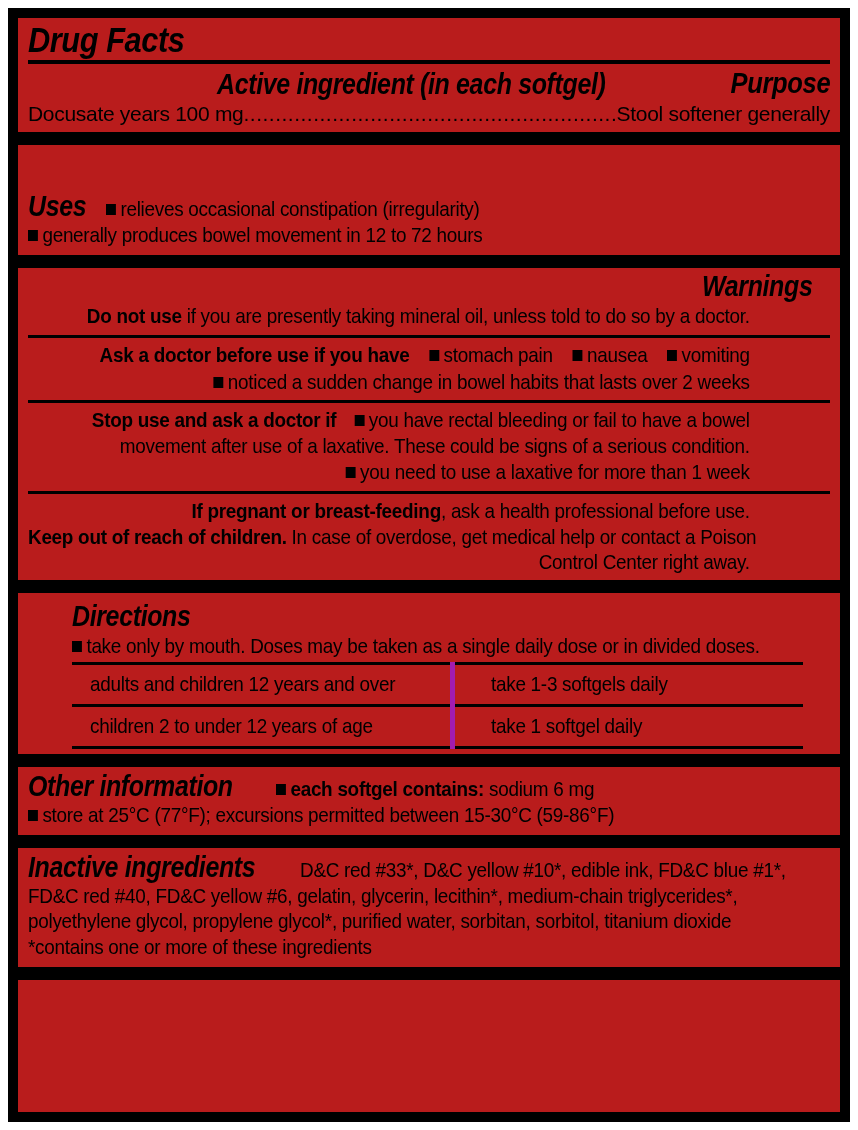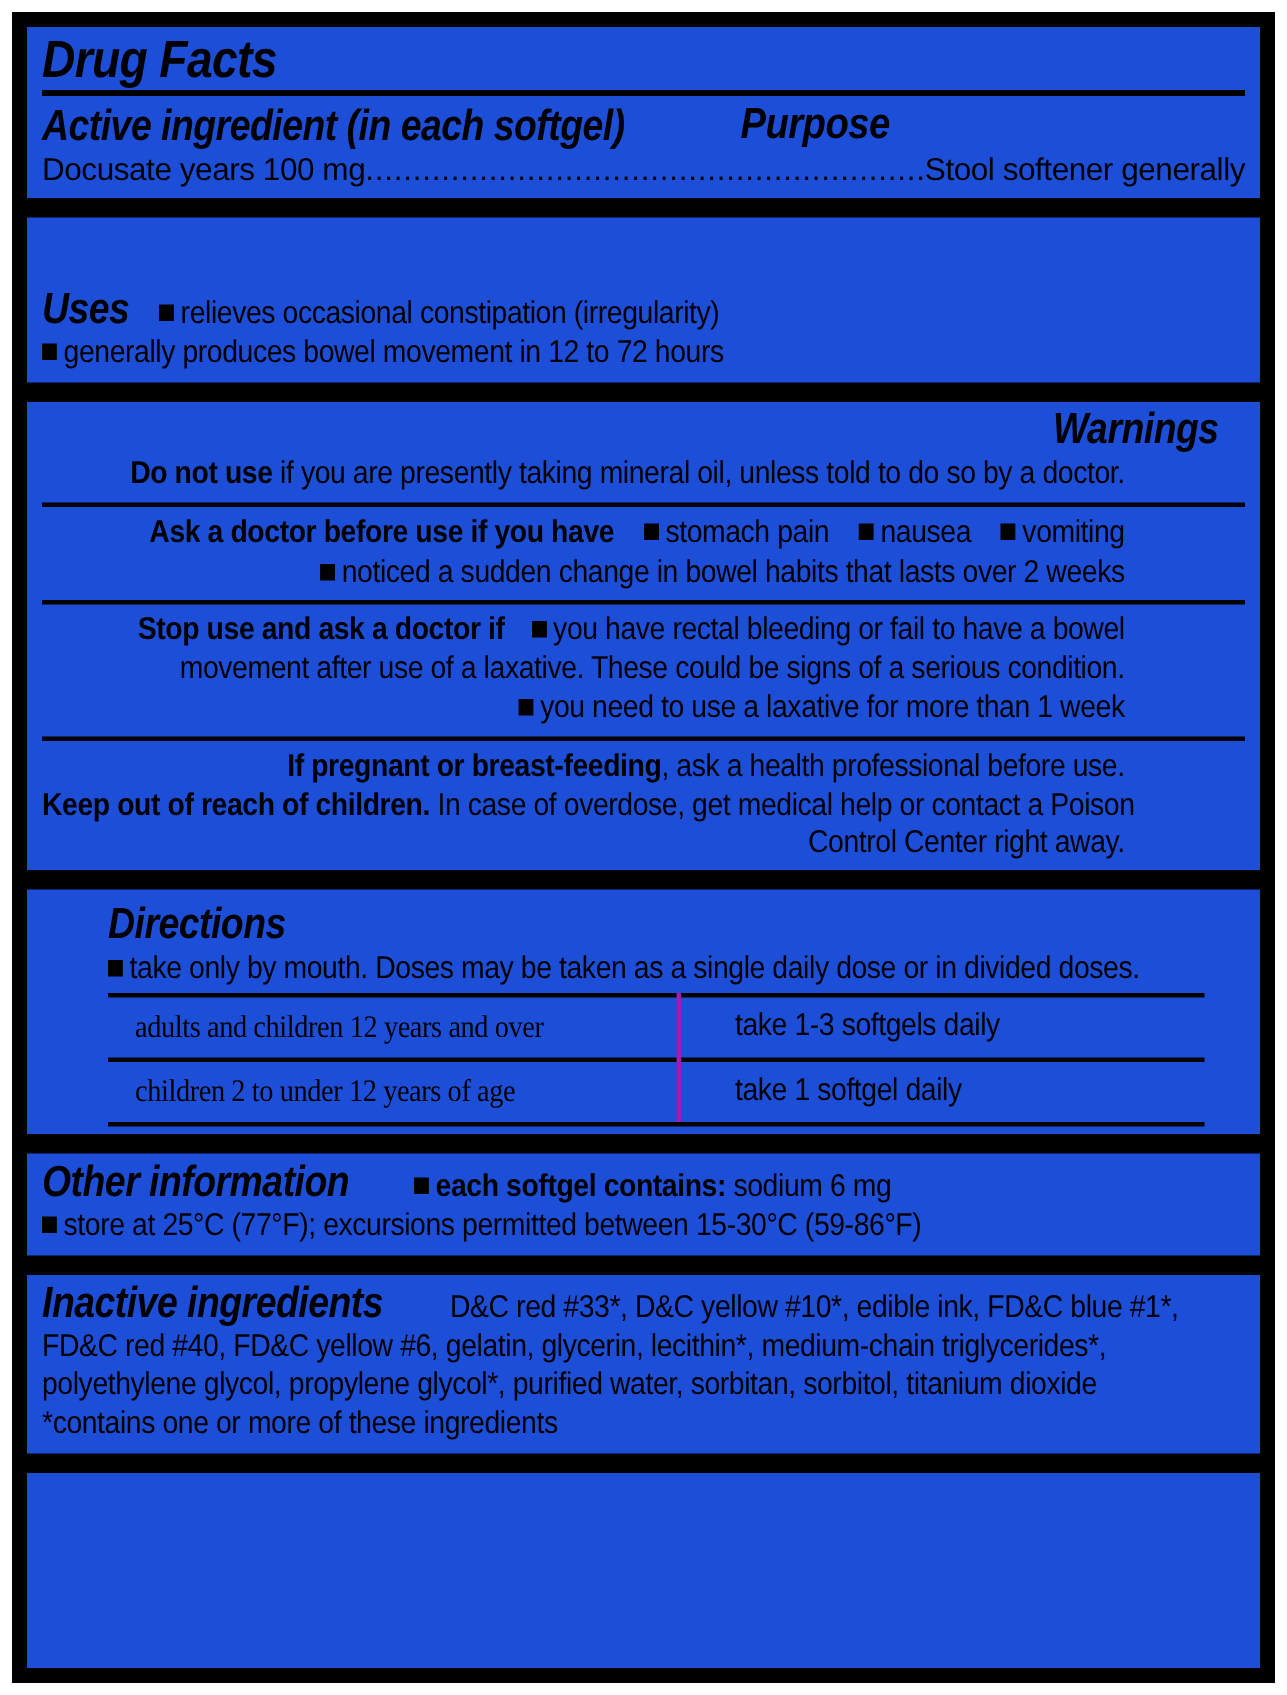--- a/index.html
+++ b/index.html
@@ -23,21 +23,21 @@
     top: 8px;
     width: 842px;
     height: 1114px;
     border: 10px solid #000;
     background: #fff;
   }
   .inner {
     position: relative;
     width: 100%;
     height: 100%;
-    background: #1d4ed8;
+    background: #b91c1c;
   }
 
   
   .section { padding: 2px 10px 4px 10px; }
 
   
   .thickbar {
     height: 13px;
     background: #000;
     width: 100%;
@@ -92,23 +92,24 @@
     white-space: nowrap;
   }
   .b { font-weight: bold; }
 
   
   .dfrule { height: 4px; background:#000; margin: 2px 0 3px 0; }
 
   
   .ai-head {
     display: flex;
-    justify-content: flex-start;
+    justify-content: flex-end;
     align-items: flex-end;
     width: 100%;
+    gap: 48px;
   }
   .ai-purpose {
     font-style: italic;
     font-weight: bold;
     font-size: 29px;
     letter-spacing: -0.4px;
     transform: scaleX(0.88);
     transform-origin: right center;
     white-space: nowrap;
   }
@@ -153,21 +154,21 @@
   }
   .dtable td {
     font-size: 21px;
     letter-spacing: -0.3px;
     padding: 7px 0 8px 18px;
     border-top: 3px solid #000;
     vertical-align: middle;
     white-space: nowrap;
   }
   .dtable tr:last-child td { border-bottom: 3px solid #000; }
-  .dtable td.c1 { width: 52%; border-right: 3px solid #a21caf; font-family: Liberation Serif, serif; }
+  .dtable td.c1 { width: 52%; border-right: 5px solid #a21caf; }
   .dtable td.c2 { padding-left: 36px; }
 
   .scaleX90 { display:inline-block; transform: scaleX(0.90); transform-origin: left center; }
 </style>
 </head>
 <body>
 
 <div class="label">
   <div class="inner">
 

